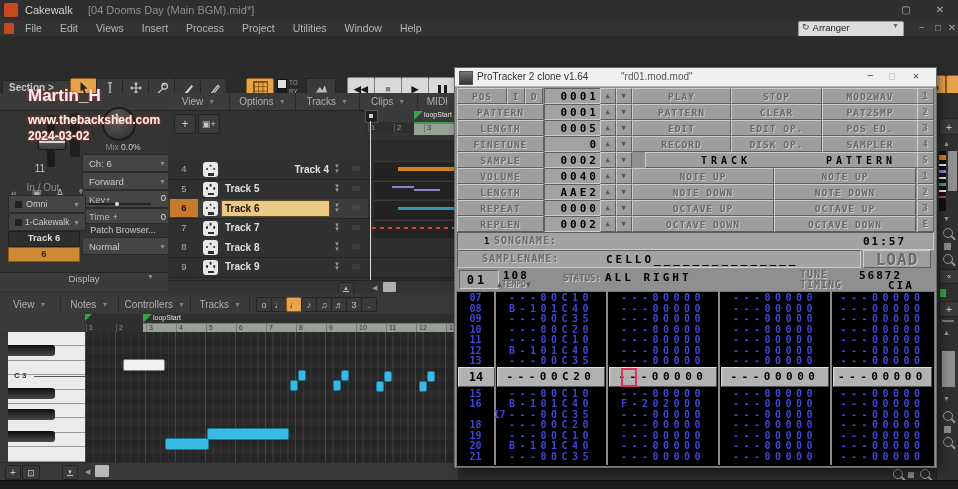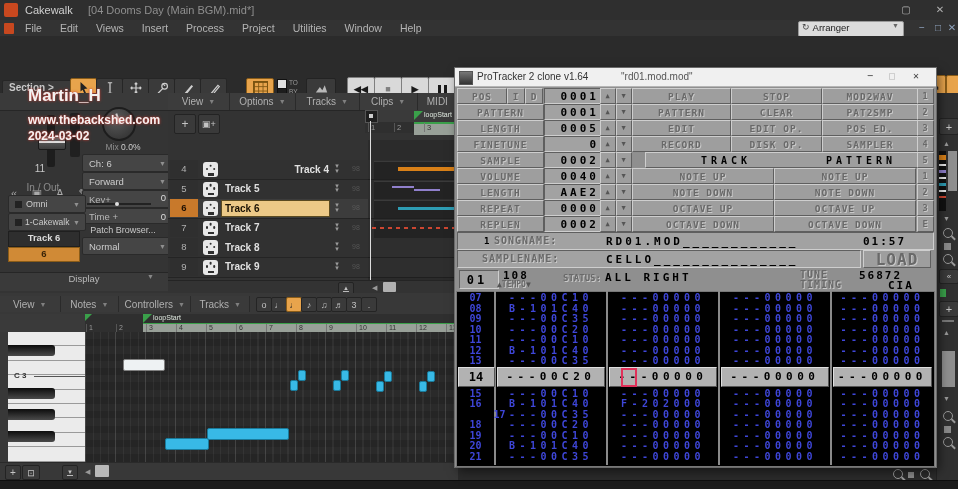--- a/index.html
+++ b/index.html
@@ -641,21 +641,20 @@
         <div class="pt-raised pt-emb" style="left: 462px; top: 52px; width: 15px; height: 14px; font-size: 8.5px;">3</div>
         <div class="pt-raised pt-emb" style="left: 462px; top: 68px; width: 15px; height: 14px; font-size: 8.5px;">4</div>
         <div class="pt-raised pt-emb" style="left: 462px; top: 84px; width: 15px; height: 14px; font-size: 8.5px;">5</div>
         <div class="pt-raised pt-emb" style="left: 462px; top: 100px; width: 15px; height: 14px; font-size: 8.5px;">1</div>
         <div class="pt-raised pt-emb" style="left: 462px; top: 116px; width: 15px; height: 14px; font-size: 8.5px;">2</div>
         <div class="pt-raised pt-emb" style="left: 462px; top: 132px; width: 15px; height: 14px; font-size: 8.5px;">3</div>
         <div class="pt-raised pt-emb" style="left: 462px; top: 148px; width: 15px; height: 14px; font-size: 8.5px;">E</div>
         <div class="pt-sunk" style="left: 2px; top: 164px; width: 475px; height: 16px; padding: 0px;">
           <div class="abs" style="left: 26px; top: 3px; font-size: 9px; color: rgb(0, 0, 0); font-weight: bold;">1</div>
           <div class="abs pt-emb" style="left: 36px; top: 2px; font-size: 10px; letter-spacing: 1px;">SONGNAME:</div>
-          <div class="abs" style="left: 148px; top: 2px; font-size: 11px; color: rgb(0, 0, 0); font-weight: bold; letter-spacing: 3px; white-space: pre;">RD01.MOD____________</div>
           <div class="abs" style="left: 405px; top: 2px; font-size: 11px; color: rgb(0, 0, 0); font-weight: bold; letter-spacing: 2px;">01:57</div>
         </div>
         <div class="pt-sunk" style="left: 2px; top: 182px; width: 402px; height: 16px; padding: 0px;">
           <div class="abs pt-emb" style="left: 24px; top: 2px; font-size: 10px; letter-spacing: 1px;">SAMPLENAME:</div>
           <div class="abs" style="left: 148px; top: 2px; font-size: 11px; color: rgb(0, 0, 0); font-weight: bold; letter-spacing: 3px; white-space: pre;">CELLO_______________</div>
         </div>
         <div class="pt-raised pt-emb" style="left: 408px; top: 182px; width: 66px; height: 16px; font-size: 16px;">LOAD</div>
         <div class="pt-sunk" style="left: 4px; top: 202px; width: 34px; height: 17px; justify-content: center; font-size: 12px;">01</div>
         <div class="abs" style="left: 48px; top: 201px; font-size: 11px; color: rgb(0, 0, 0); font-weight: bold; letter-spacing: 2px;">108</div>
         <div class="abs" style="left: 42px; top: 212px; font-size: 8px;"><span style="color:#555;">▲</span><span class="pt-emb" style="font-size:8px;">TEMPO</span><span style="color:#555;">▼</span></div>

